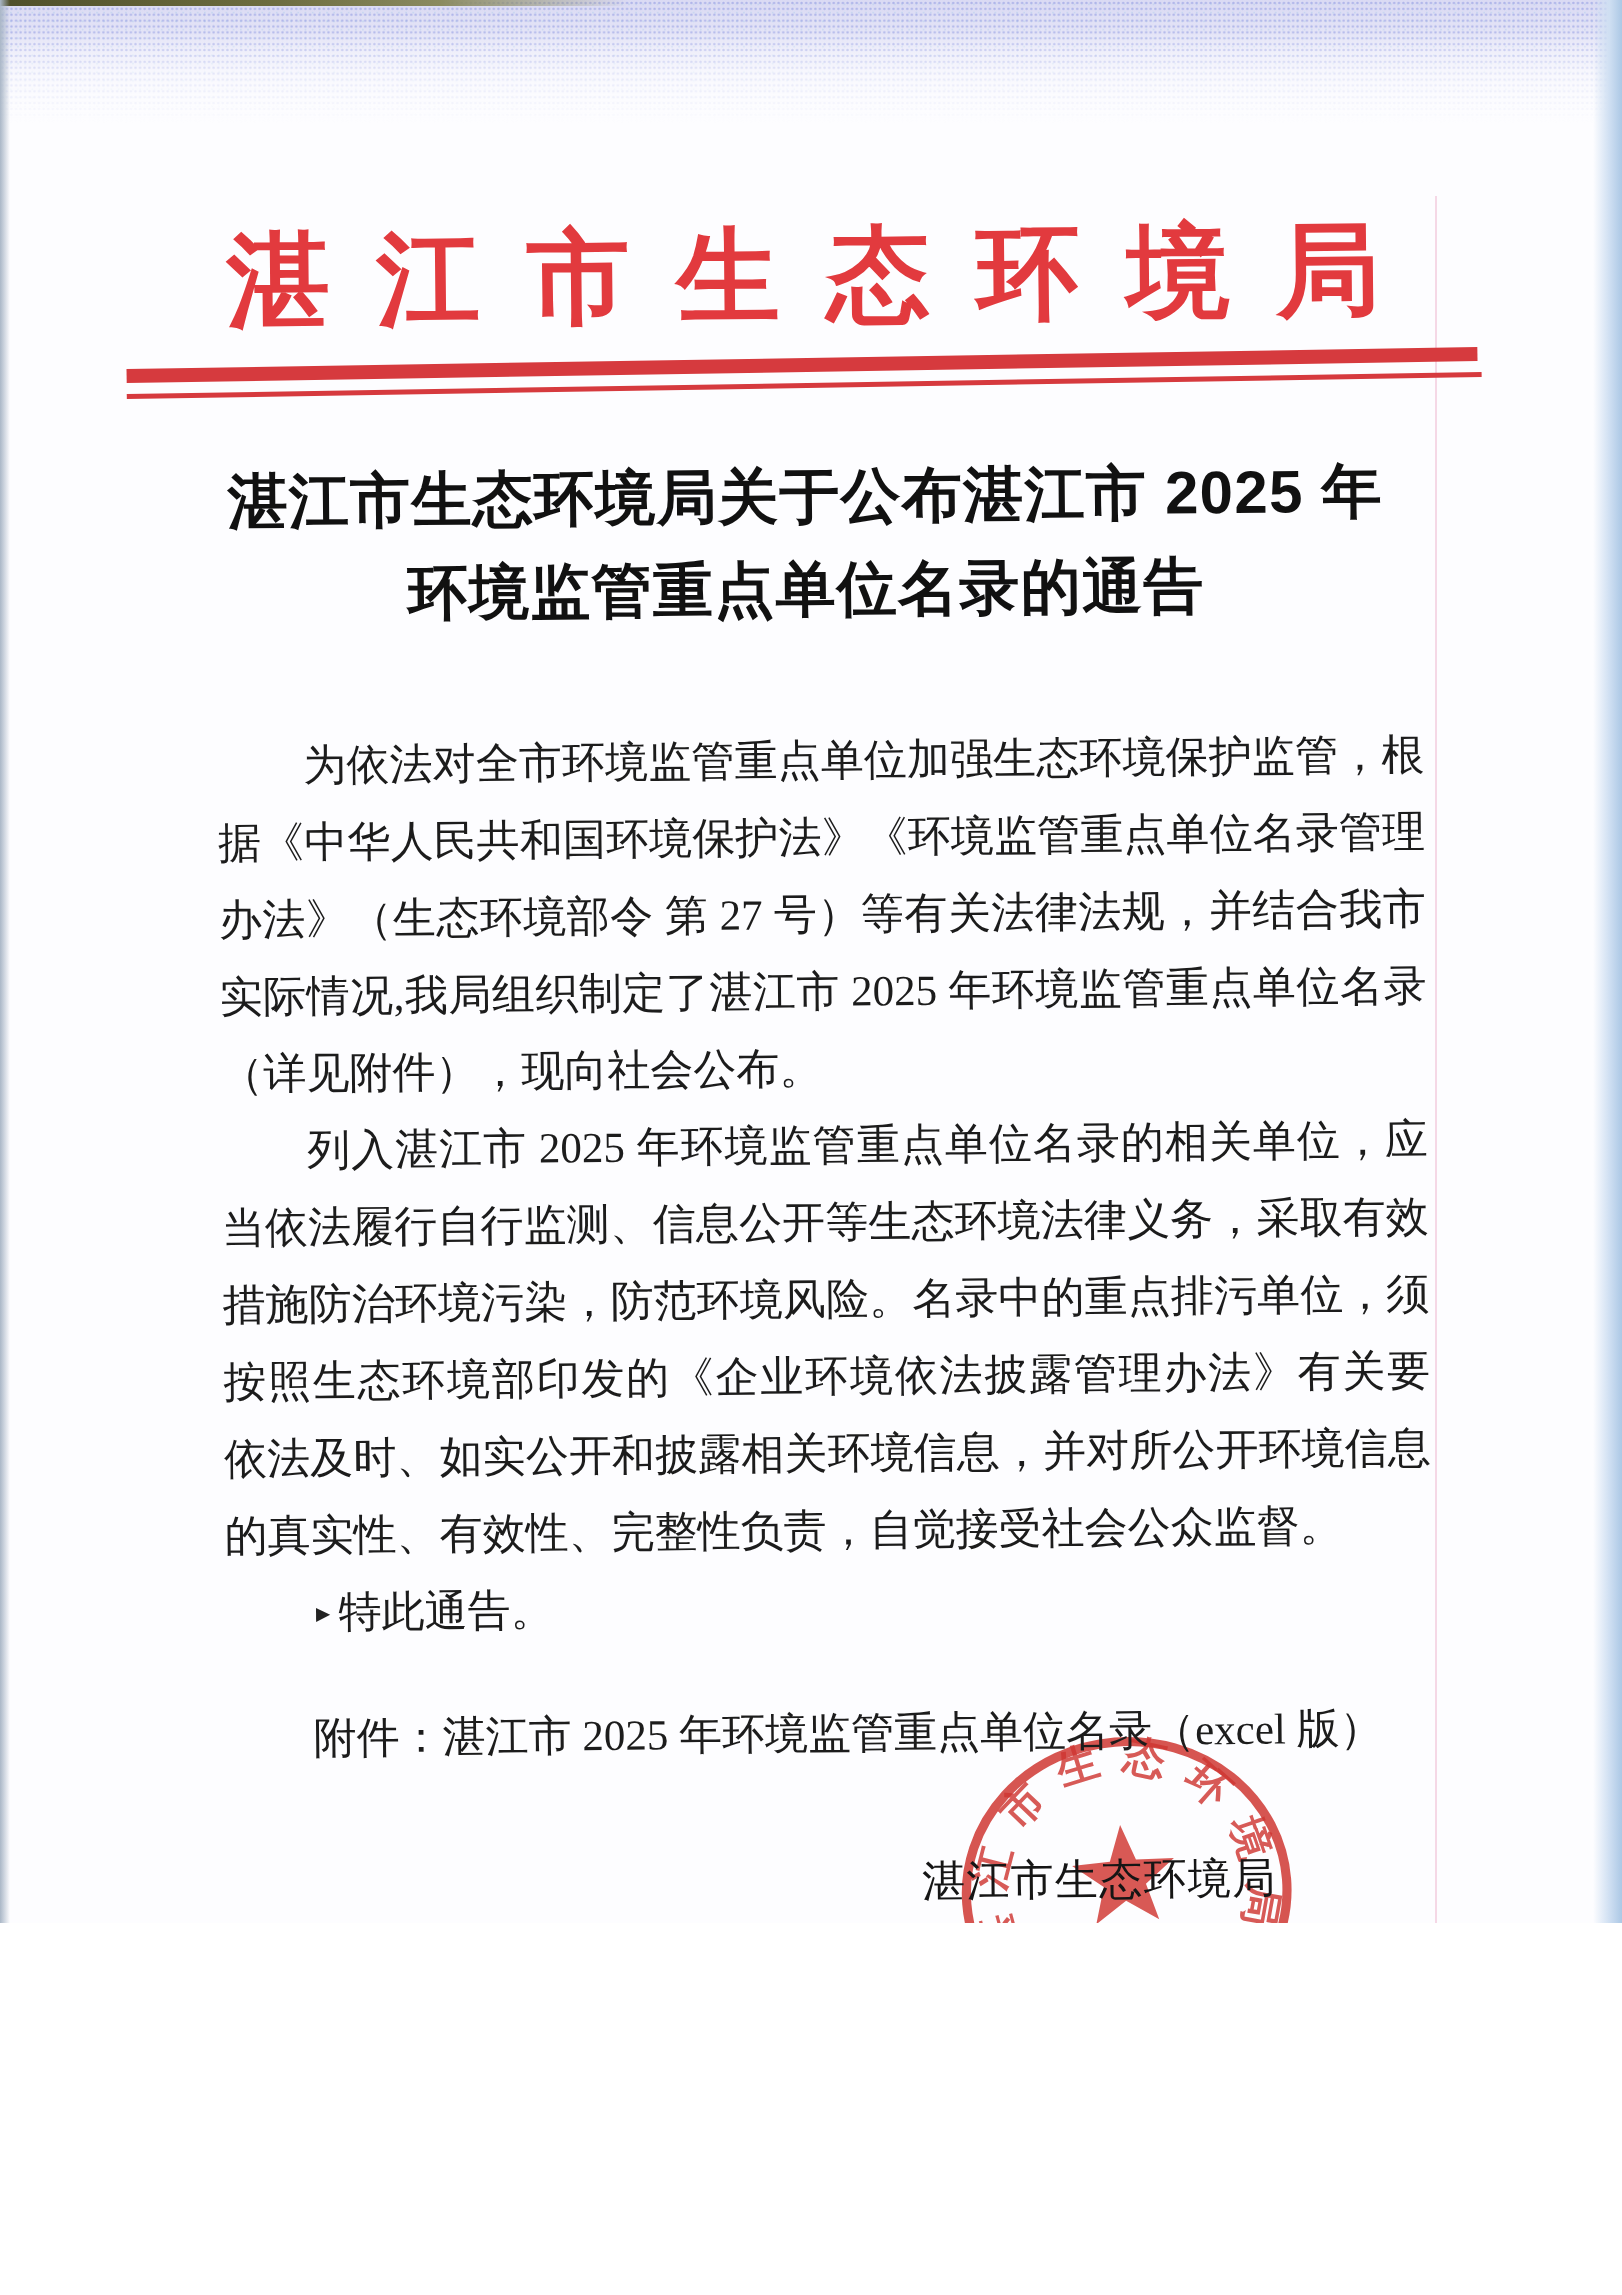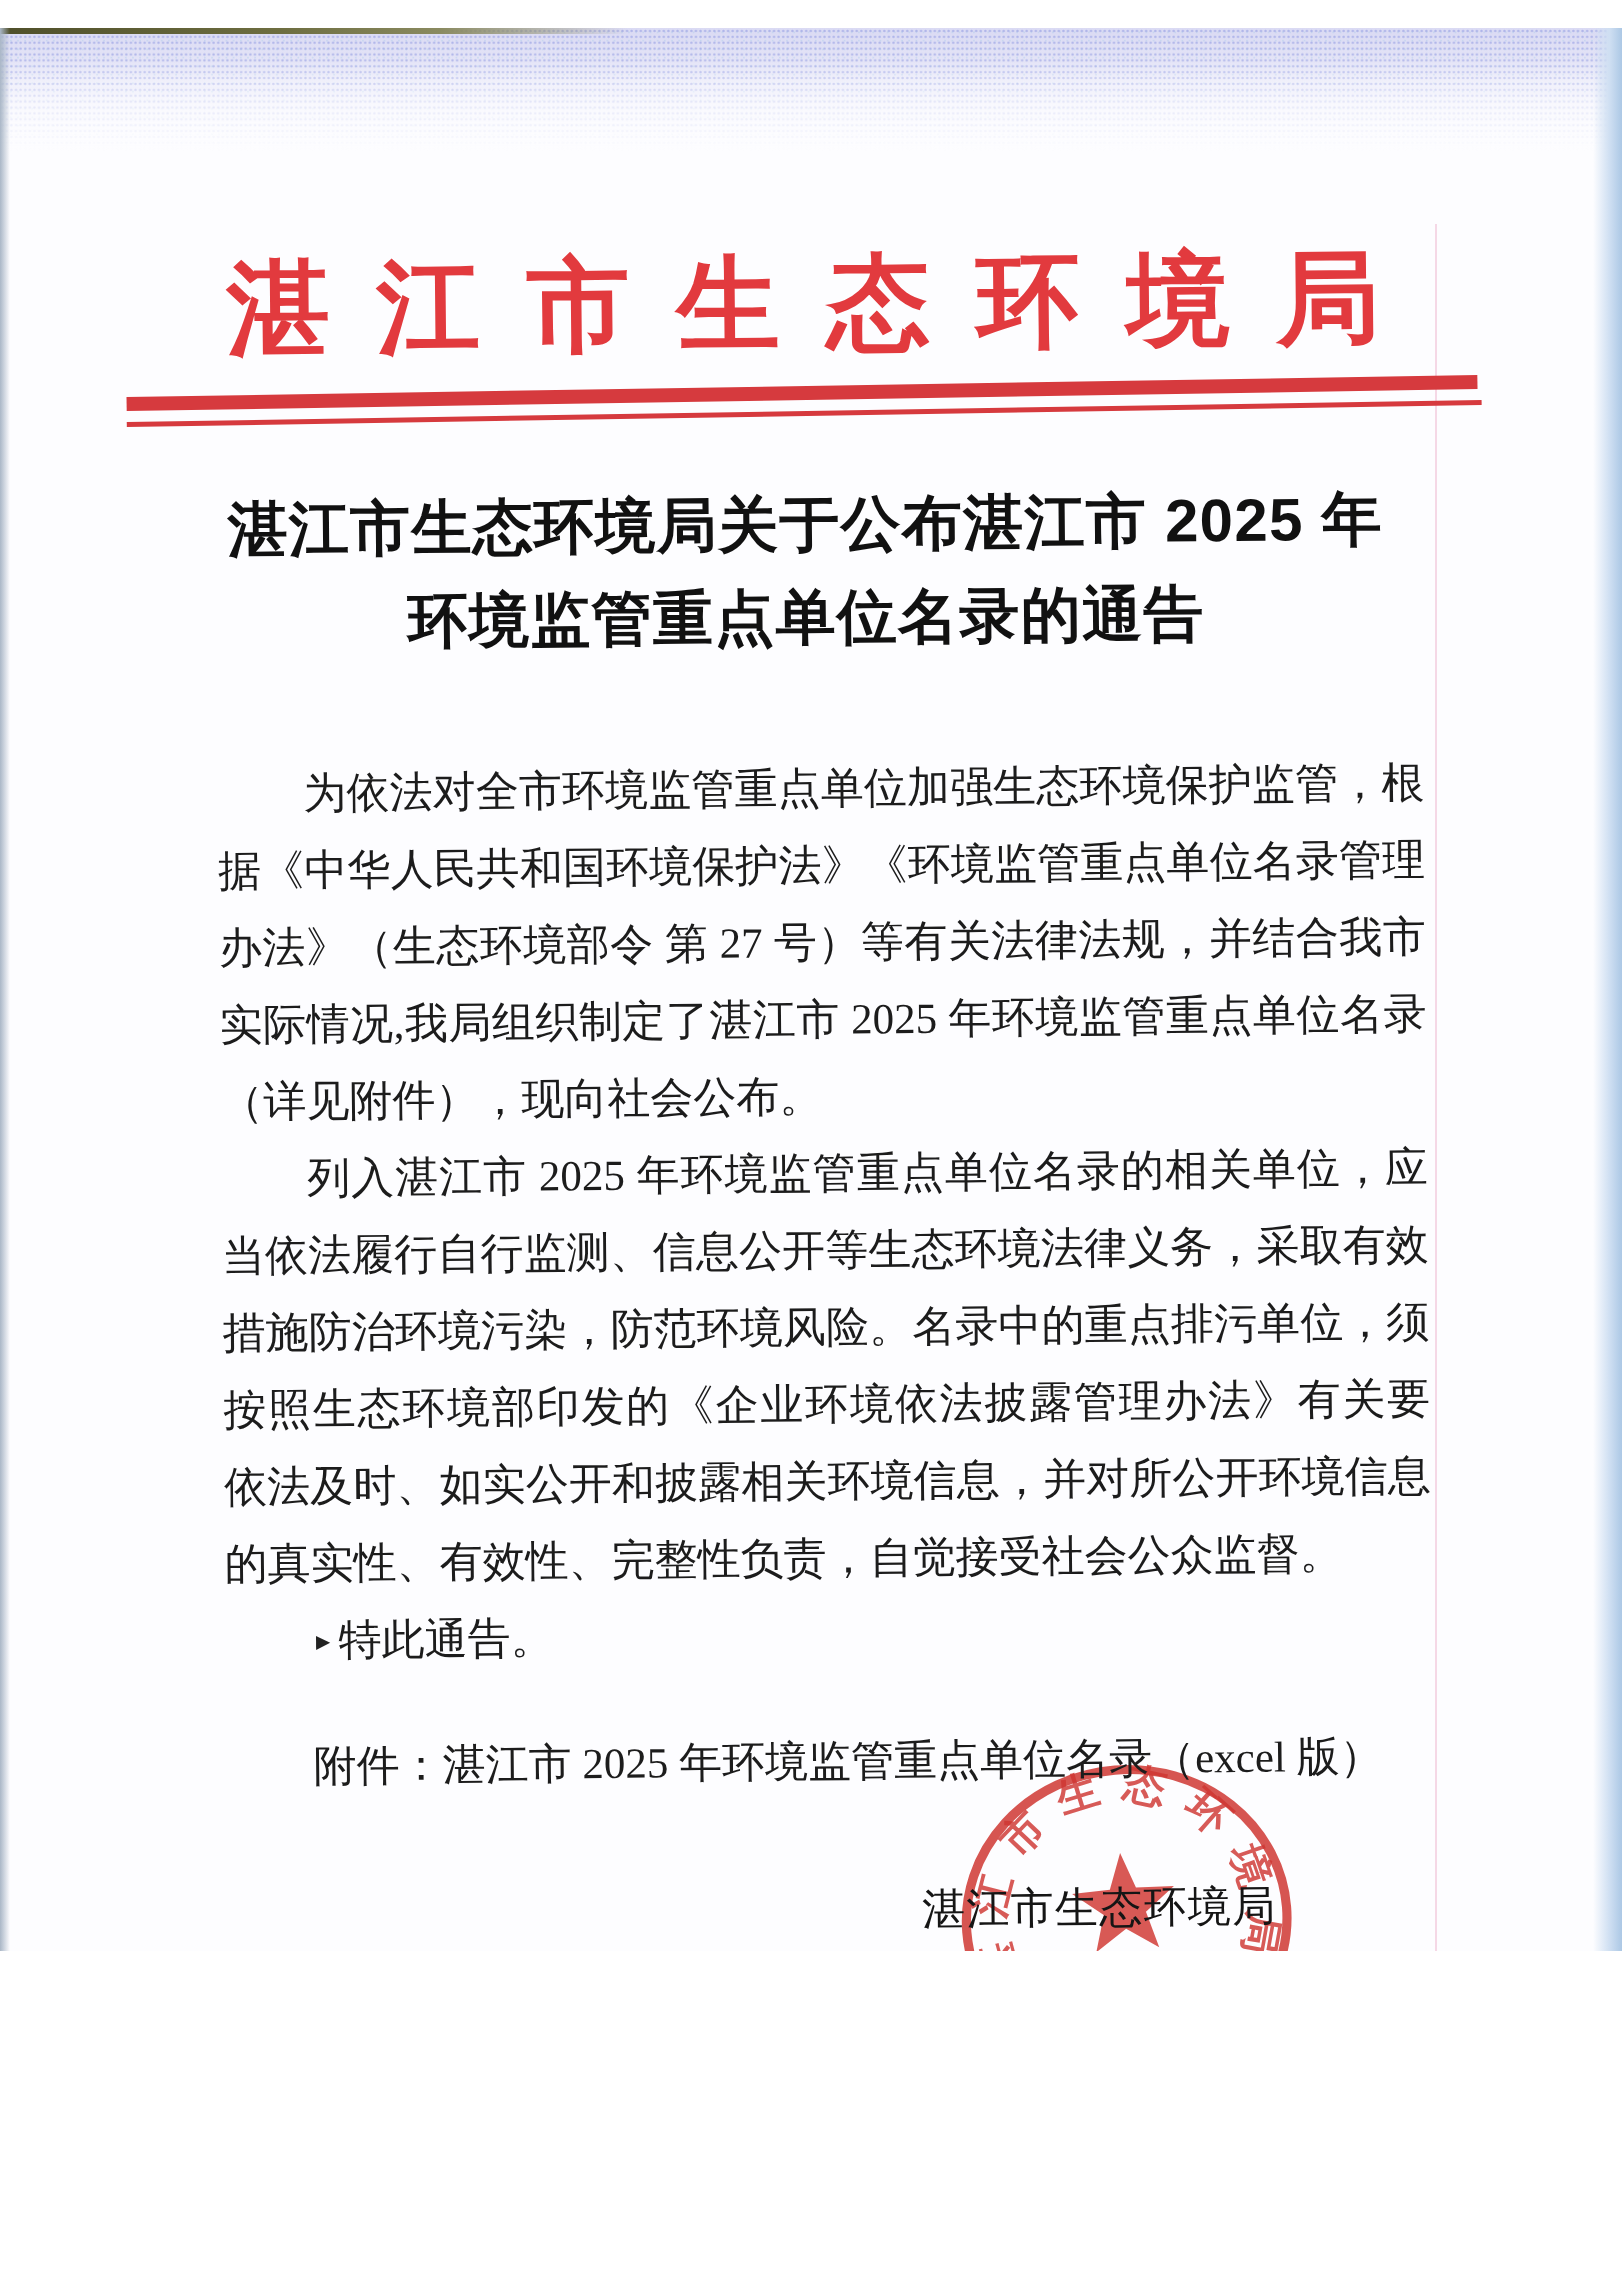--- a/index.html
+++ b/index.html
@@ -1,20 +1,19 @@
 <!DOCTYPE html>
 <html style="font-size:10.5px"><head>
 <meta charset="utf-8">
 <style>
   html,body{margin:0;padding:0;background:#ffffff;}
   .page{
     position:relative;width:1623px;height:1923px;overflow:hidden;
     background:#fdfdff;
     font-family:"Liberation Serif","DejaVu Serif",serif;
-    margin-top:28px;
   }
   
   .speckle-top{
     position:absolute;left:0;top:0;width:1623px;height:124px;z-index:0;
     background-image:
       radial-gradient(rgba(140,150,225,.55) 0.9px, rgba(0,0,0,0) 1.2px),
       radial-gradient(rgba(160,200,230,.4) 0.7px, rgba(0,0,0,0) 1px),
       linear-gradient(to bottom, rgba(214,214,242,.9), rgba(255,255,255,0));
     background-size:4.6px 5.9px, 7.2px 8.5px, 100% 100%;
     -webkit-mask-image:linear-gradient(to bottom,#000 25%,rgba(0,0,0,.35) 60%,transparent 100%);

